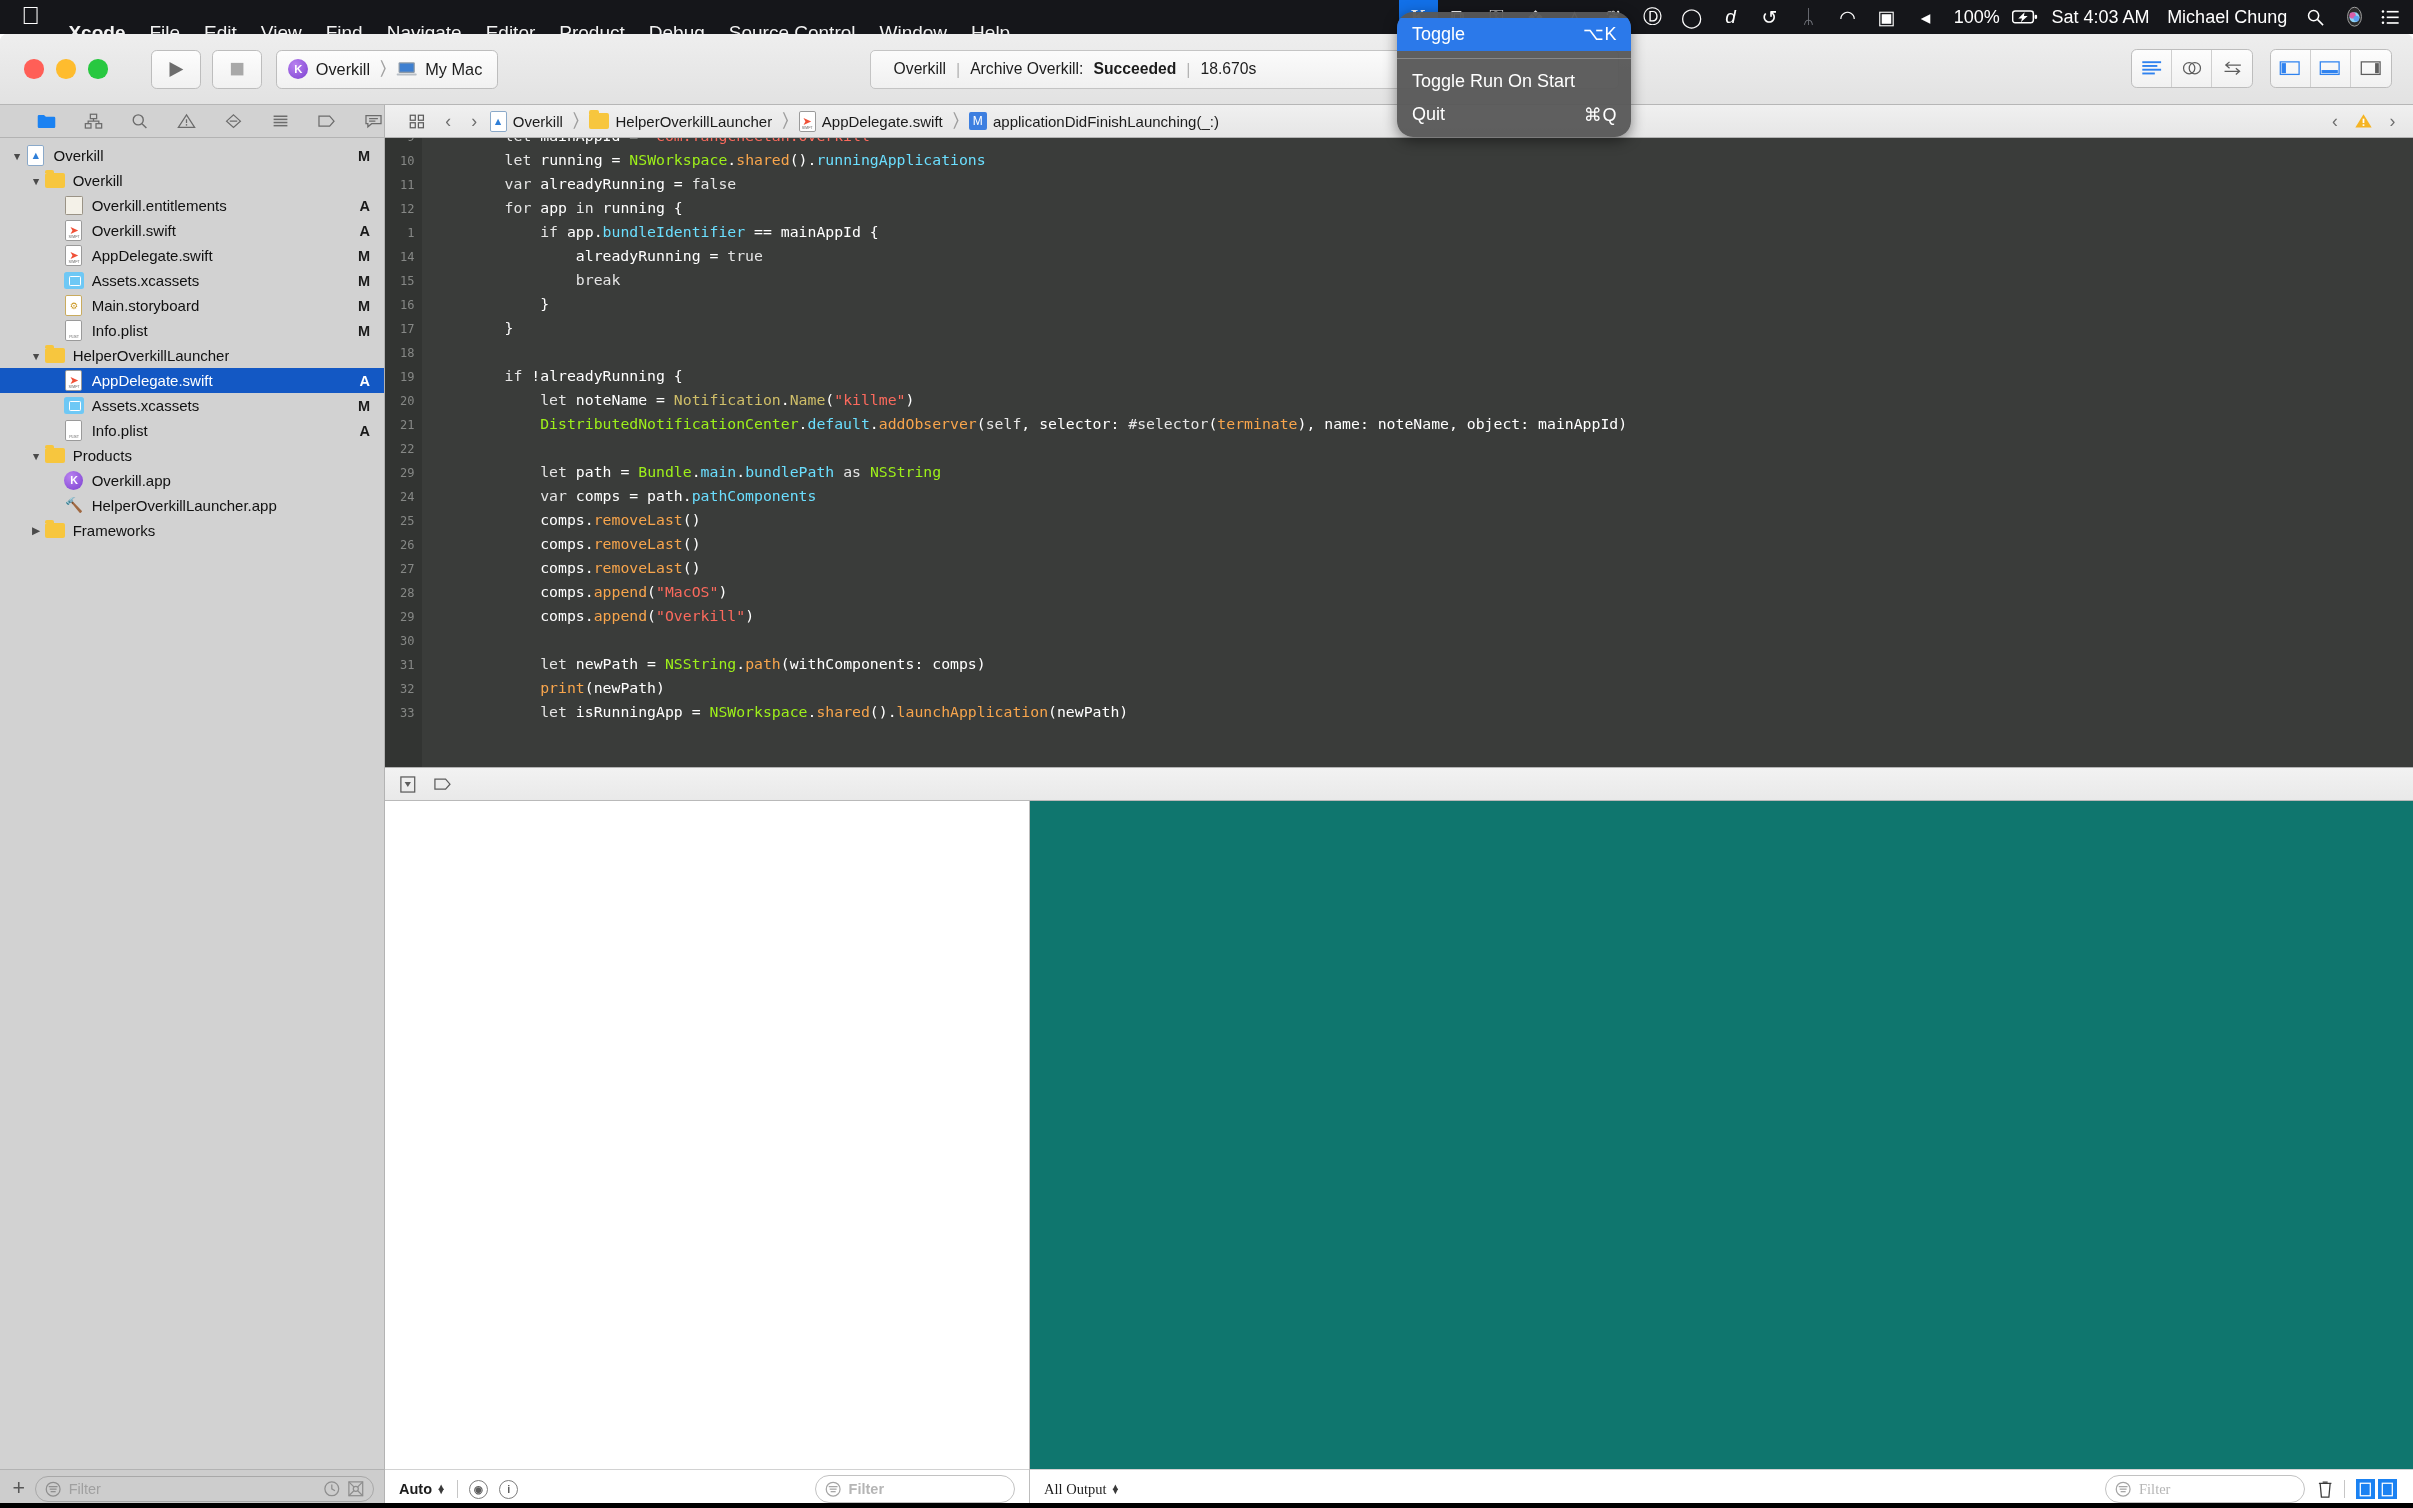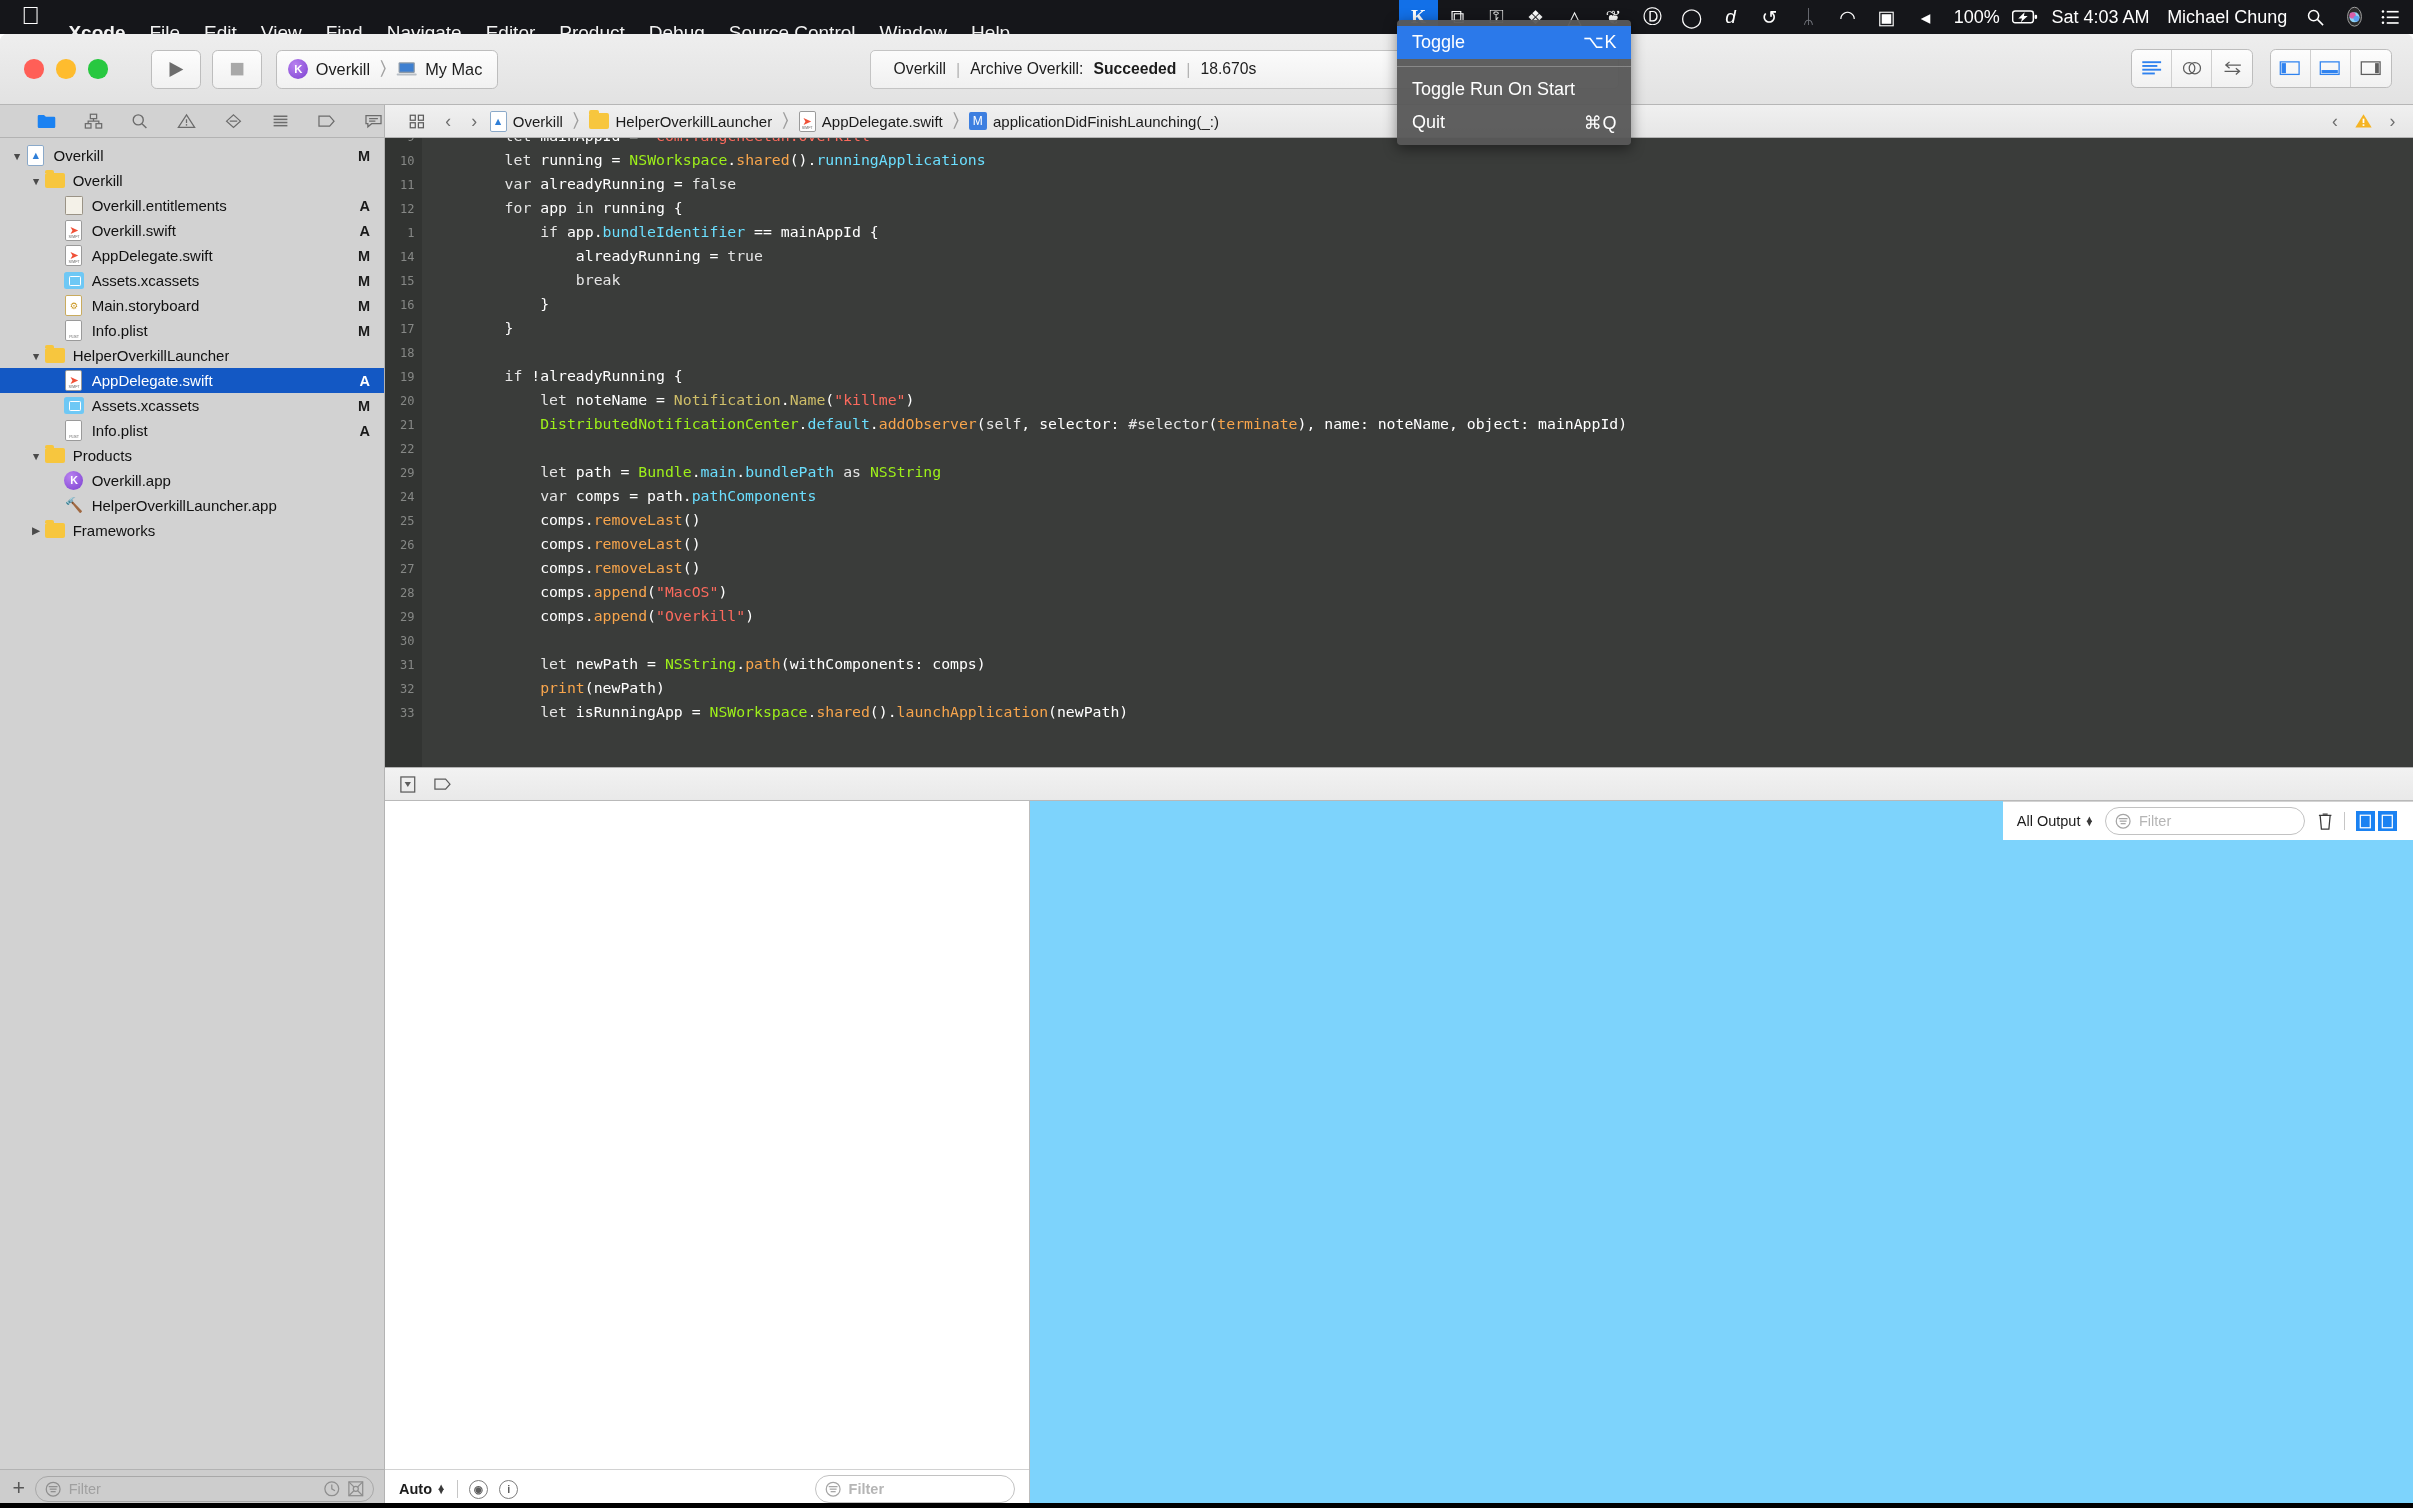--- a/index.html
+++ b/index.html
@@ -45,24 +45,24 @@
   .mbr-icon.active { background: #1270e8; }
   .mbr-icon.dim { color: #7a7d84; }
   .mbr-text {
     font-size: 18px; color: #ffffff;
     padding: 0 8.8px; white-space: nowrap;
   }
 
   
   #statusmenu {
     position: absolute;
-    top: 20px; left: 1397px;
+    top: 12px; left: 1397px;
     width: 234px;
     background: rgba(88,88,88,0.96);
-    border-radius: 4px;
+    border-radius: 16px;
     padding: 5.7px 0 5.7px 0;
     box-shadow: 0 3.8px 14px rgba(0,0,0,0.45);
     z-index: 60;
     overflow: hidden;
   }
   .smi {
     height: 33px;
     display: flex; align-items: center;
     padding: 0 14px 0 15px;
     color: #ffffff;
@@ -359,22 +359,22 @@
   .vsep { width:0.6px; height: 17.6px; background:#c6c6c6; }
   .circ-ic { width: 19px; height: 19px; border: 1px solid #7d7d7d; border-radius: 50%; display:flex;align-items:center;justify-content:center; font-size:10.7px; color:#5d5d5d;}
   .wfilter {
     width: 200px; height: 28px; margin-left: auto;
     border: 0.9px solid #c2c2c2; border-radius: 14px;
     display:flex; align-items:center; padding: 0 8.8px; gap: 7.5px;
   }
   .wfilter .ftxt { font-size: 14.5px; color: #b5b5b5; }
 
   #console {
-    flex: 1; background: #7dd3fc;
-    display: flex; flex-direction: row;
+    flex: 1; background: #0f766e;
+    display: flex; flex-direction: column; font-family: Liberation Serif, serif;
   }
   #con-body { flex: 1; }
   #con-footer {
     height: 39px; background: #ffffff;
     border-top: 0.6px solid #d2d2d2;
     display: flex; align-items: center; gap: 11.3px;
     padding: 0 16.3px 0 14px;
   }
   .blue-seg { display:flex; gap: 2.5px; }
 

